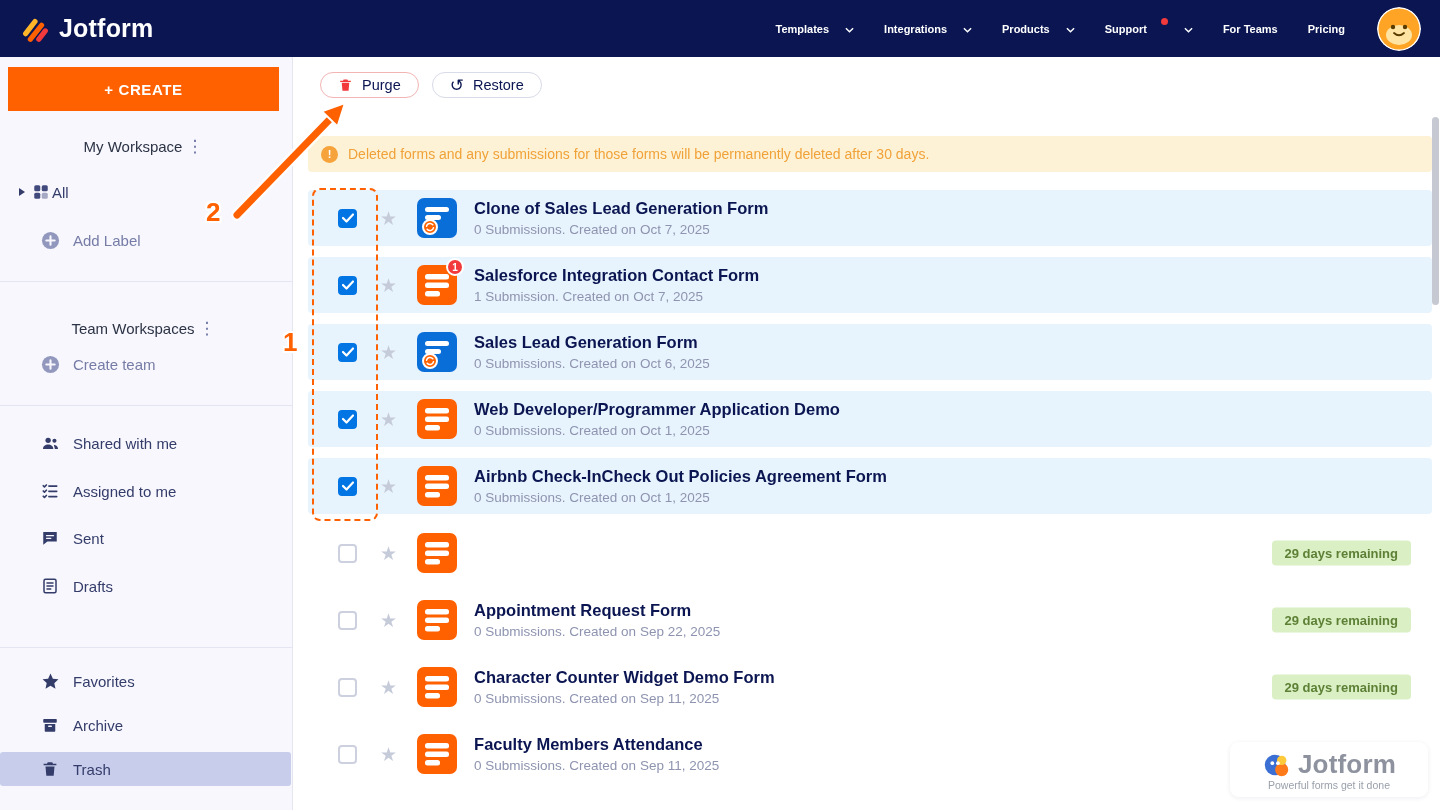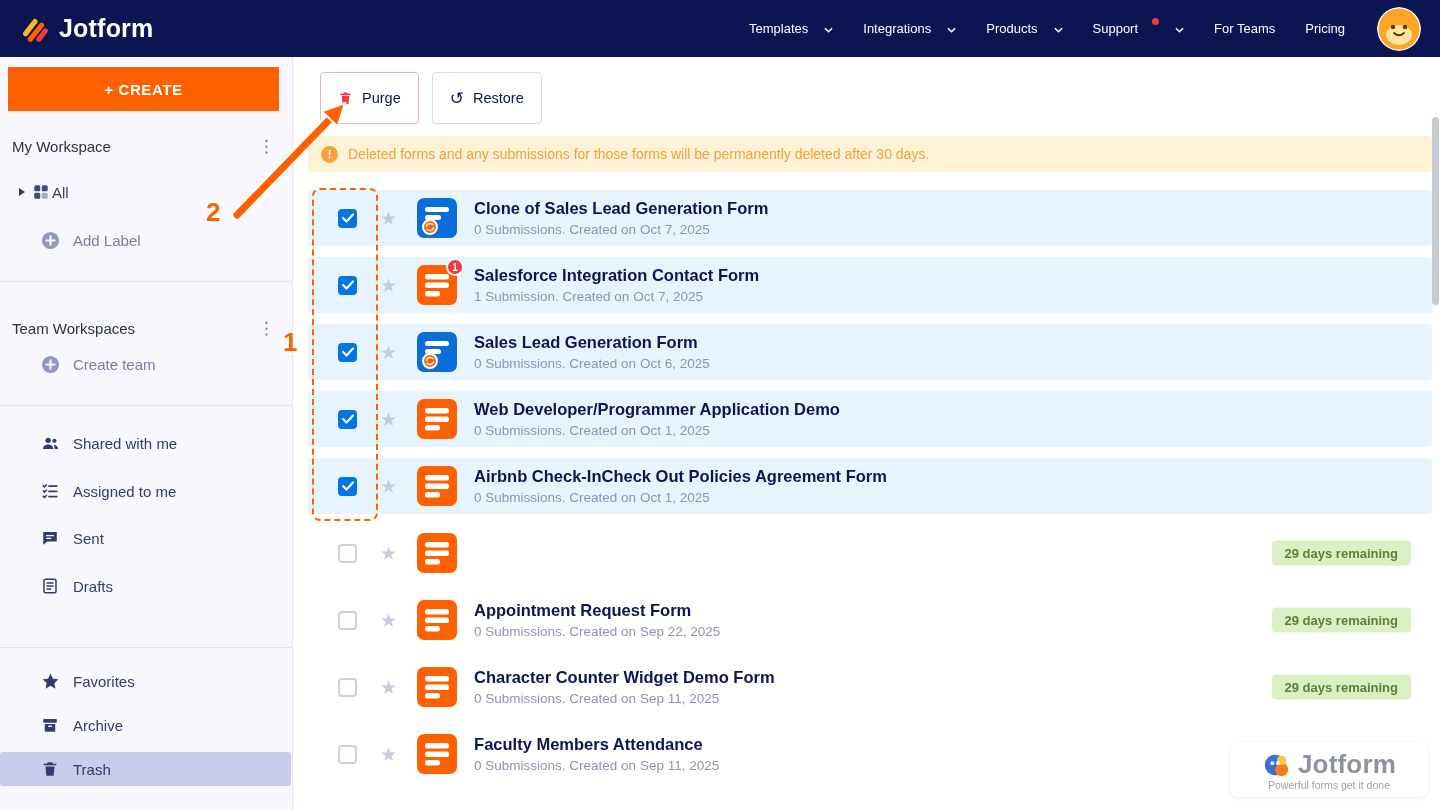--- a/index.html
+++ b/index.html
@@ -5,42 +5,42 @@
   * { margin:0; padding:0; box-sizing:border-box; }
   html,body { width:1440px; height:810px; }
   body { font-family:"Liberation Sans", sans-serif; background:#fff; overflow:hidden; }
   .app { position:relative; width:1440px; height:810px; background:#fff; overflow:hidden; }
 
   
   .navbar { position:absolute; top:0; left:0; right:0; height:57px; background:#0a1551; display:flex; align-items:center; padding:0 19px 0 20px; z-index:30; }
   .logo { display:flex; align-items:center; gap:9px; cursor:pointer; }
   .logo-text { color:#fff; font-size:25px; font-weight:700; letter-spacing:.2px; }
   .nav-right { margin-left:auto; display:flex; align-items:center; gap:30px; }
-  .nav-item { display:flex; align-items:center; gap:16px; color:#fff; font-size:13px; font-weight:400; cursor:pointer; position:relative; }
+  .nav-item { display:flex; align-items:center; gap:16px; color:#fff; font-size:11px; font-weight:700; cursor:pointer; position:relative; }
   .nav-caret { display:flex; align-items:center; margin-top:2px; }
   .sup-dot { width:7px; height:7px; border-radius:50%; background:#f23a3c; position:relative; top:-7px; margin-left:-2px; }
   .avatar { width:44px; height:44px; border-radius:50%; overflow:hidden; cursor:pointer; flex:0 0 auto; margin-left:2px; }
 
   
   .sidebar { position:absolute; top:57px; left:0; width:293px; bottom:0; background:#f7f7fd; border-right:1px solid #e3e5f1; z-index:10; }
   .create-btn { position:absolute; top:10px; left:8px; right:13px; height:44px; background:#ff6100; color:#fff; border:none; border-radius:0; font-family:"Liberation Sans",sans-serif; font-size:15px; font-weight:700; letter-spacing:.6px; cursor:pointer; }
-  .side-header { position:absolute; left:12px; right:13px; height:30px; display:flex; align-items:center; justify-content:space-between; color:#2c3345; font-size:15px; font-weight:500; }
+  .side-header { position:absolute; left:12px; right:13px; height:30px; display:flex; align-items:center; justify-content:center; color:#2c3345; font-size:15px; font-weight:500; }
   .kebab { color:#6a71a3; font-size:17px; cursor:pointer; padding:0 4px; }
   .divider { position:absolute; left:0; right:0; height:1px; background:#e3e5f1; }
   .side-item { position:absolute; left:0; right:5px; height:34px; display:flex; align-items:center; padding-left:40px; gap:13px; color:#343c6a; font-size:15px; font-weight:500; cursor:pointer; }
   .side-item.muted { color:#767ca6; }
   .side-item.active { background:#c7cdeb; border-radius:3px; right:1px; }
   .sicon { width:20px; height:20px; display:flex; align-items:center; justify-content:center; flex:0 0 auto; }
   .all-row { padding-left:18px; gap:1px; }
   .expand-caret { display:flex; align-items:center; width:12px; cursor:pointer; }
 
   
   .main { position:absolute; left:294px; top:57px; right:0; bottom:0; background:#fff; }
   .toolbar { position:absolute; top:15px; left:26px; display:flex; gap:13px; }
-  .tbtn { height:52px; border-radius:4px; background:#fff; display:flex; align-items:center; gap:9px; padding:0 17px; font-family:"Liberation Sans",sans-serif; font-size:14.5px; font-weight:500; color:#0a1551; cursor:pointer; }
+  .tbtn { height:26px; border-radius:16px; background:#fff; display:flex; align-items:center; gap:9px; padding:0 17px; font-family:"Liberation Sans",sans-serif; font-size:14.5px; font-weight:500; color:#0a1551; cursor:pointer; }
   .tbtn.purge { border:1px solid #f3b4b4; }
   .tbtn.restore { border:1px solid #d8dbe8; }
   .restore-glyph { font-size:17px; color:#0a1551; line-height:1; }
 
   .banner { position:absolute; top:79px; left:14px; right:8px; height:36px; background:#fef2d6; border-radius:4px; display:flex; align-items:center; gap:10px; padding:0 13px; }
   .warn-circle { width:17px; height:17px; border-radius:50%; background:#f5a33a; color:#fff; font-size:11px; font-weight:700; display:flex; align-items:center; justify-content:center; flex:0 0 auto; }
   .banner-text { color:#f0a238; font-size:14px; font-weight:500; }
 
   .list { position:absolute; top:133px; left:14px; right:8px; }
   .row { position:relative; height:56px; margin-bottom:11px; border-radius:4px; display:flex; align-items:center; }

